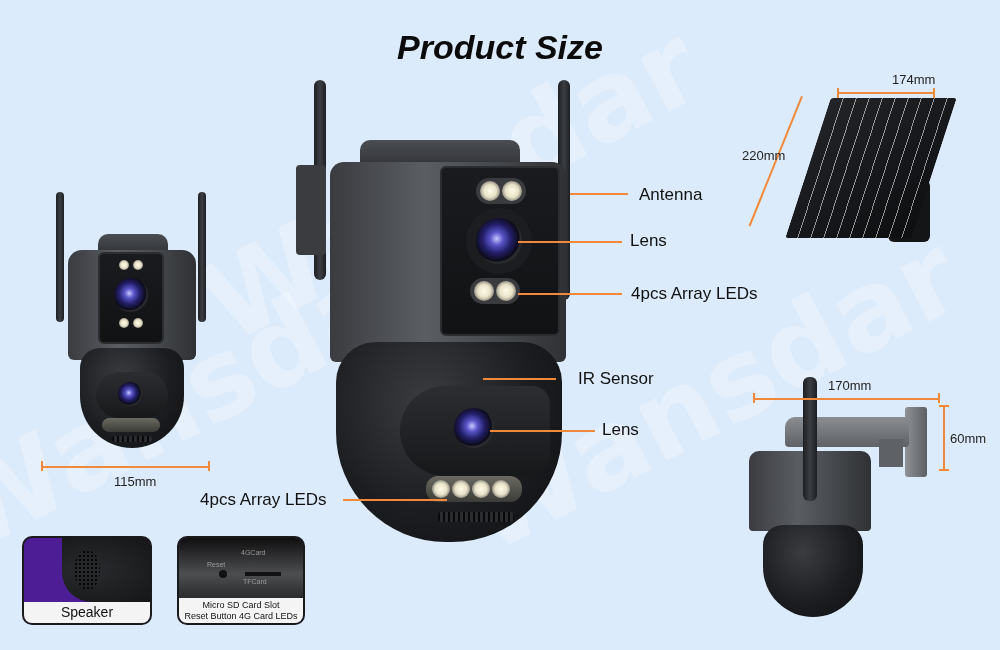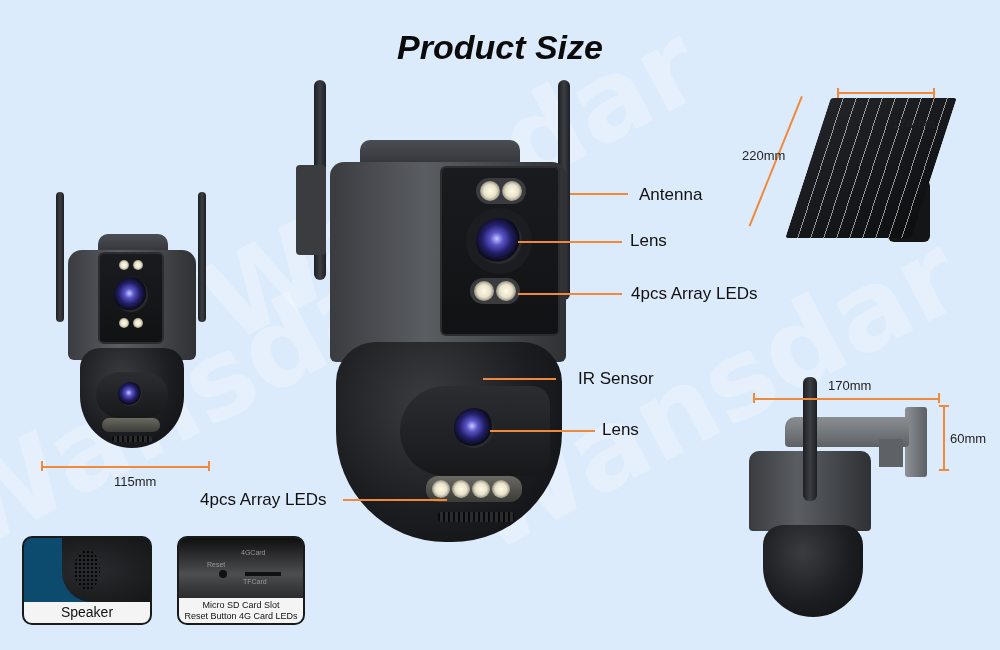--- a/index.html
+++ b/index.html
@@ -59,21 +59,21 @@
     background:
       repeating-linear-gradient(90deg, transparent 0 12px, rgba(255,255,255,0.55) 12px 13px),
       linear-gradient(135deg,#222428,#0d0e10);
     border-radius: 3px;
     transform: skewX(-18deg);
   }
   .solar-mount { background: #141517; border-radius: 6px; }
 
   
   .card {
-    border: 2px solid #1a1a1a; border-radius: 10px; overflow: hidden; background: #0c4a6e;
+    border: 2px solid #1a1a1a; border-radius: 10px; overflow: hidden; background: #4c1d95;
   }
   .card-caption { background: #f4f4f4; text-align: center; color: #111; }
 </style>
 </head>
 <body>
 
 <div class="watermark" style="left:180px;top:120px;">Wansdar</div>
 <div class="watermark" style="left:440px;top:330px;">Wansdar</div>
 <div class="watermark" style="left:-80px;top:330px;">Wansdar</div>
 
@@ -144,21 +144,21 @@
 <div class="abs label" style="left:602px;top:420px;">Lens</div>
 
 <div class="abs orange hline" style="left:343px;top:499px;width:104px;"></div>
 <div class="abs label" style="left:200px;top:490px;">4pcs Array LEDs</div>
 
 <div class="abs solar-mount" style="left:888px;top:180px;width:42px;height:62px;"></div>
 <div class="abs solar" style="left:808px;top:98px;width:126px;height:140px;"></div>
 <div class="abs orange hline" style="left:838px;top:92px;width:96px;"></div>
 <div class="abs orange cap-h" style="left:837px;top:88px;"></div>
 <div class="abs orange cap-h" style="left:933px;top:88px;"></div>
-<div class="abs label-sm" style="left:892px;top:72px;margin-top:44px;">174mm</div>
+<div class="abs label-sm" style="left:892px;top:72px;">174mm</div>
 <div class="abs orange" style="left:801px;top:96px;width:2px;height:140px;transform:rotate(22deg);transform-origin:top left;"></div>
 <div class="abs label-sm" style="left:742px;top:148px;">220mm</div>
 
 <div class="abs" style="left:745px;top:375px;width:200px;height:250px;">
   <div class="abs" style="left:160px;top:32px;width:22px;height:70px;background:linear-gradient(90deg,#8e9196,#5c5f63);border-radius:3px;"></div>
   <div class="abs" style="left:40px;top:42px;width:124px;height:30px;background:linear-gradient(180deg,#8a8d92,#5e6165);border-radius:10px 4px 4px 4px;"></div>
   <div class="abs" style="left:134px;top:64px;width:24px;height:28px;background:#5e6165;"></div>
   <div class="abs upper-body" style="left:4px;top:76px;width:122px;height:80px;border-radius:10px 10px 4px 4px;"></div>
   <div class="abs dome" style="left:18px;top:150px;width:100px;height:92px;border-radius:20px 20px 50px 50px;"></div>
   <div class="abs antenna" style="left:58px;top:2px;width:14px;height:124px;"></div>

